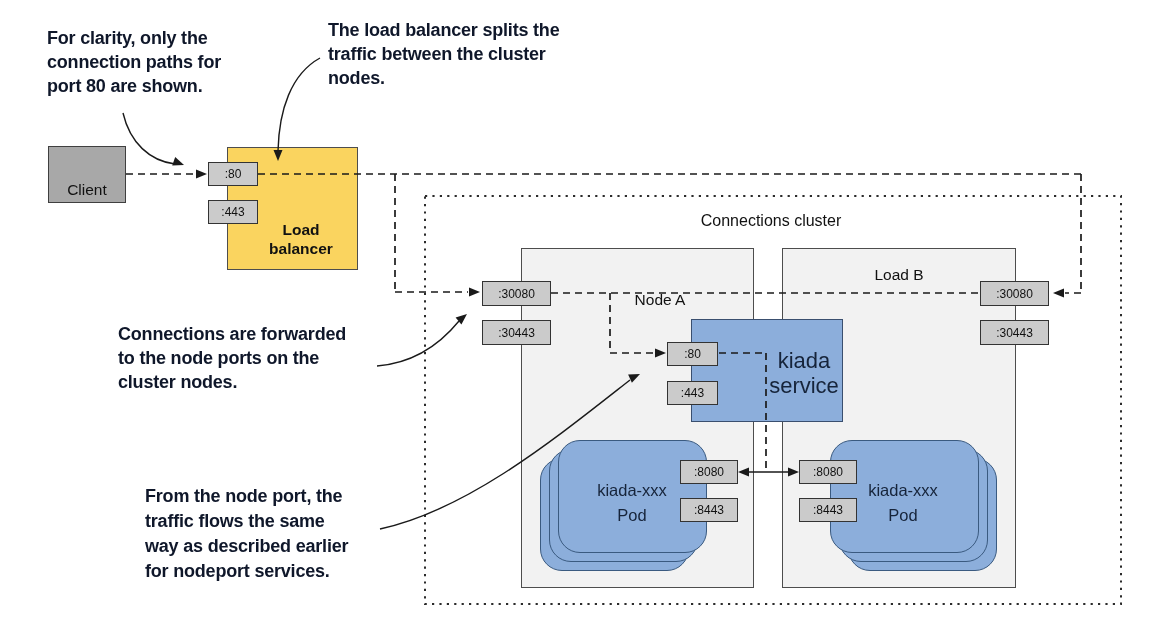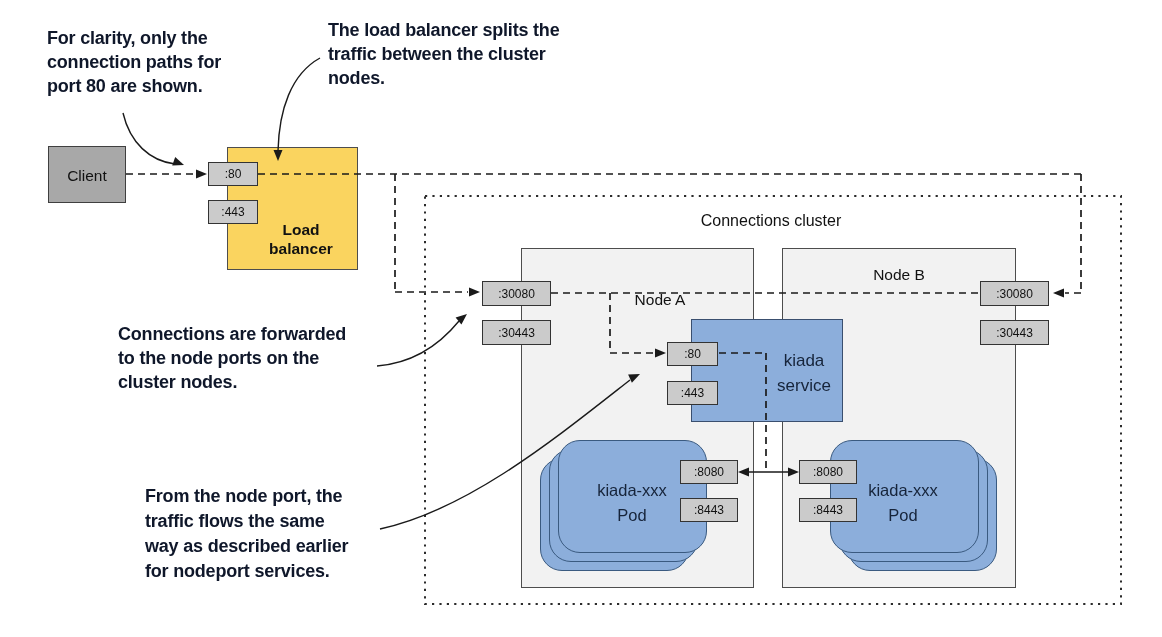--- a/index.html
+++ b/index.html
@@ -44,36 +44,36 @@
 </head>
 <body>
 
 <div id="stage">
 
   <svg class="underlay" width="1162" height="637" viewBox="0 0 1162 637">
     <rect x="425" y="196" width="696" height="408" fill="none" stroke="#2b2b2b" stroke-width="2" stroke-dasharray="2.2 5.2"></rect>
   </svg>
 
   <div class="box client" style="left:48px;top:146px;width:78px;height:57px;"></div>
-  <div class="label" style="left:48px;top:166px;width:78px;">Client</div>
+  <div class="label" style="left:48px;top:180px;width:78px;">Client</div>
 
   <div class="box lb" style="left:227px;top:147px;width:131px;height:123px;"></div>
   <div class="label" style="left:258px;top:220px;width:86px;font-weight:bold;">Load
 balancer</div>
 
   <div class="label" style="left:671px;top:211px;width:200px;font-size:16px;">Connections cluster</div>
 
   <div class="box node" style="left:521px;top:248px;width:233px;height:340px;"></div>
   <div class="label" style="left:595px;top:265px;width:130px;margin-top:25px;">Node A</div>
 
   <div class="box node" style="left:782px;top:248px;width:234px;height:340px;"></div>
-  <div class="label" style="left:834px;top:265px;width:130px;">Node B</div>
+  <div class="label" style="left:834px;top:265px;width:130px;">Load B</div>
 
   <div class="box service" style="left:691px;top:319px;width:152px;height:103px;"></div>
-  <div class="label navy" style="left:768px;top:348px;width:72px;font-size:17px;line-height:25px;">kiada
+  <div class="label navy" style="left:768px;top:348px;width:72px;font-size:22px;line-height:25px;">kiada
 service</div>
 
   <div class="box pod" style="left:540px;top:458px;width:149px;height:113px;"></div>
   <div class="box pod" style="left:549px;top:449px;width:149px;height:113px;"></div>
   <div class="box pod" style="left:558px;top:440px;width:149px;height:113px;"></div>
   <div class="label navy" style="left:572px;top:478px;width:120px;font-size:16.5px;line-height:25px;z-index:4;">kiada-xxx
 Pod</div>
 
   <div class="box pod" style="left:848px;top:458px;width:149px;height:113px;"></div>
   <div class="box pod" style="left:839px;top:449px;width:149px;height:113px;"></div>

